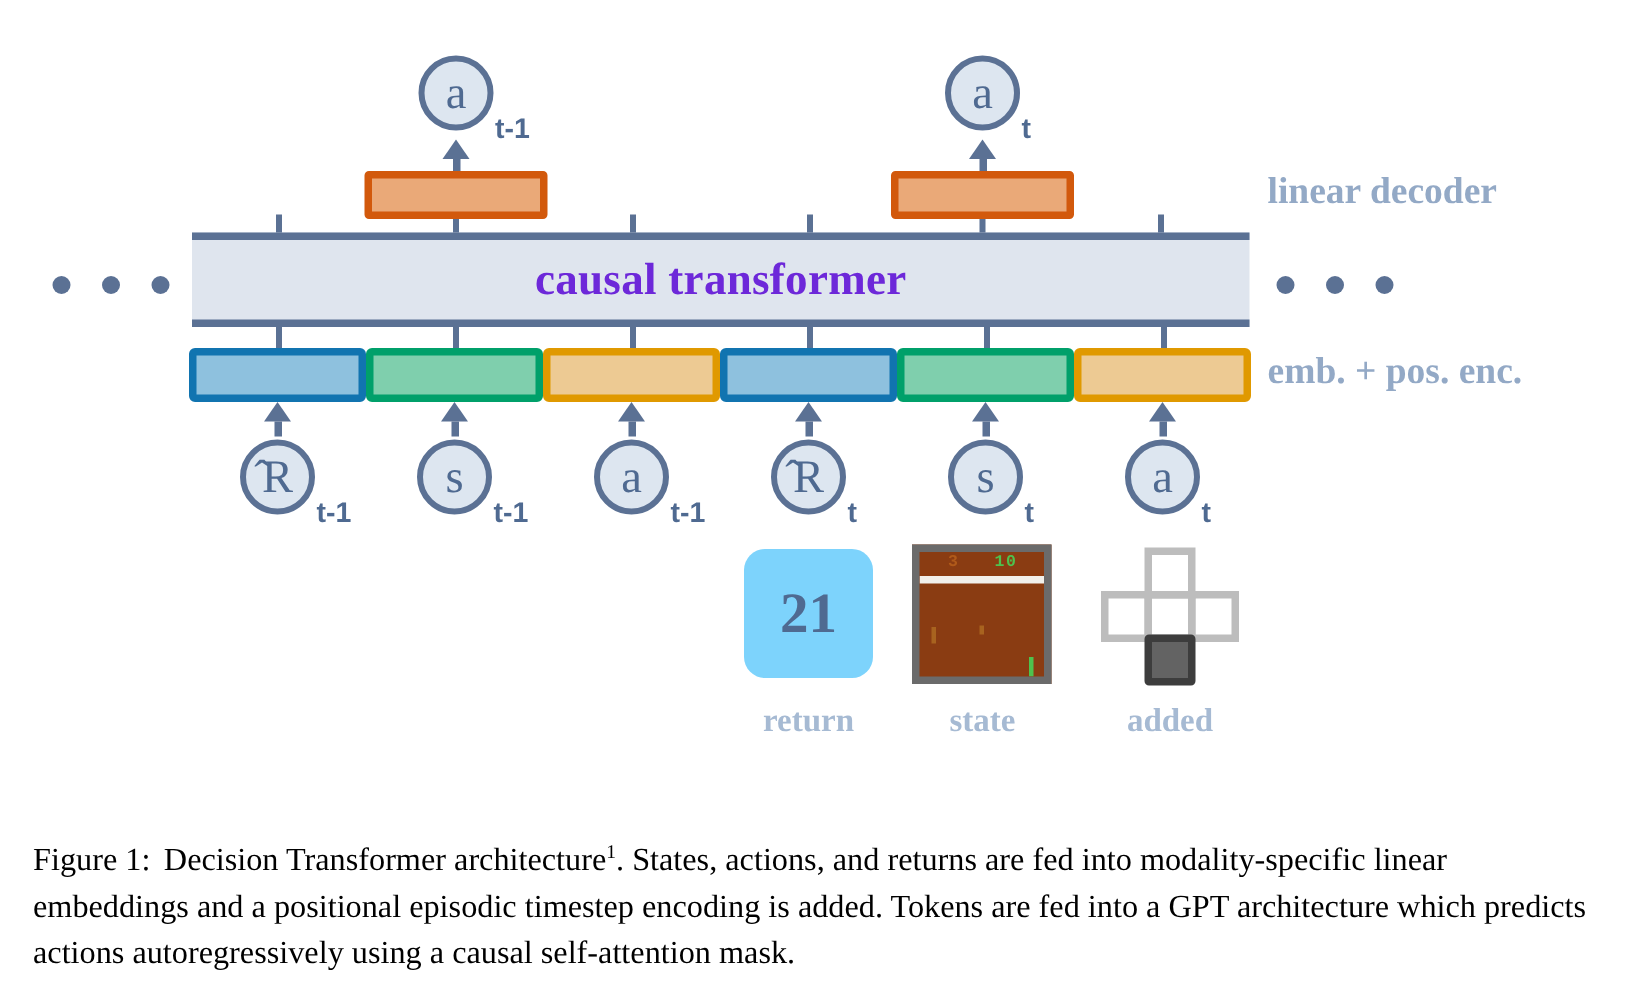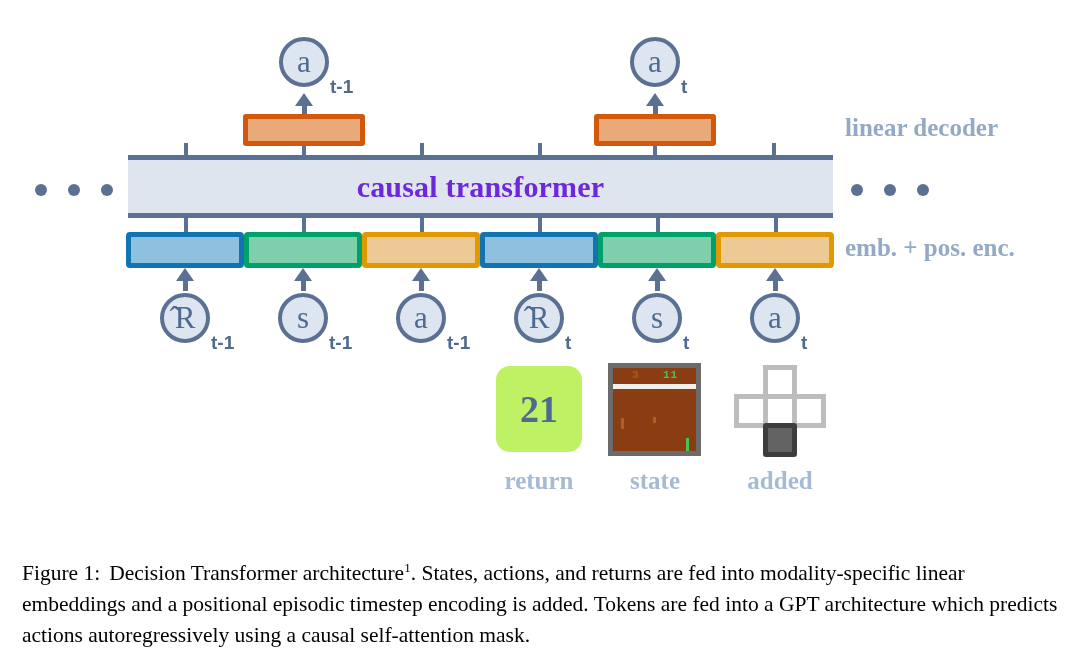--- a/index.html
+++ b/index.html
@@ -92,21 +92,21 @@
 
   
   .side-label {
     font-size: 25px; font-weight: 700; color: #93a9c6;
     white-space: nowrap;
   }
 
   
   .return-card {
     width: 86px; height: 86px; border-radius: 14px;
-    background: #bef264;
+    background: #7dd3fc;
     display: flex; align-items: center; justify-content: center;
   }
   .return-value {
     font-size: 38px; font-weight: 700; color: #4f6a91;
     font-family: "Liberation Serif", serif;
   }
   .state-frame {
     width: 93px; height: 93px;
     border: 5px solid #6b6b6b;
     background: #8a3c12;
@@ -132,21 +132,21 @@
     border: 5px solid #bdbdbd; background: transparent;
   }
   .dpad-cell.up    { left: 29px; top: 0; }
   .dpad-cell.left  { left: 0;   top: 29px; }
   .dpad-cell.mid   { left: 29px; top: 29px; }
   .dpad-cell.right { left: 58px; top: 29px; }
   .dpad-cell.down  { left: 29px; top: 58px;
       border-color: #3d3d3d; background: #636363; border-radius: 3px; }
 
   .exemplar-label {
-    font-size: 25px; font-weight: 700; color: #a6bad3;
+    font-size: 22px; font-weight: 700; color: #a6bad3;
     text-align: center; white-space: nowrap;
   }
 
   
   .caption {
     left: 22px; top: 552px; width: 1046px;
     font-size: 21.5px; line-height: 31px; color: #000000;
     font-family: "Liberation Serif", "DejaVu Serif", serif;
     text-align: left;
   }
@@ -291,21 +291,21 @@
   <div class="abs" style="left:496px; top:366px;">
     <div class="return-card">
       <span class="return-value">21</span>
     </div>
   </div>
   <div class="abs exemplar-label" style="left:486px; top:467px; width:106px;">return</div>
 
   <div class="abs" style="left:608px; top:363px;">
     <div class="state-frame">
       <span class="state-score left">3</span>
-      <span class="state-score right">11</span>
+      <span class="state-score right">10</span>
       <div class="state-topbar"></div>
       <div class="state-px dim" style="left:8px;  top:50px; width:3px; height:11px;"></div>
       <div class="state-px dim" style="left:40px; top:49px; width:3px; height:6px;"></div>
       <div class="state-px" style="left:73px; top:70px; width:3px; height:13px;"></div>
     </div>
   </div>
   <div class="abs exemplar-label" style="left:604px; top:467px; width:102px;">state</div>
 
   <div class="abs" style="left:734px; top:365px;">
     <div class="dpad">

